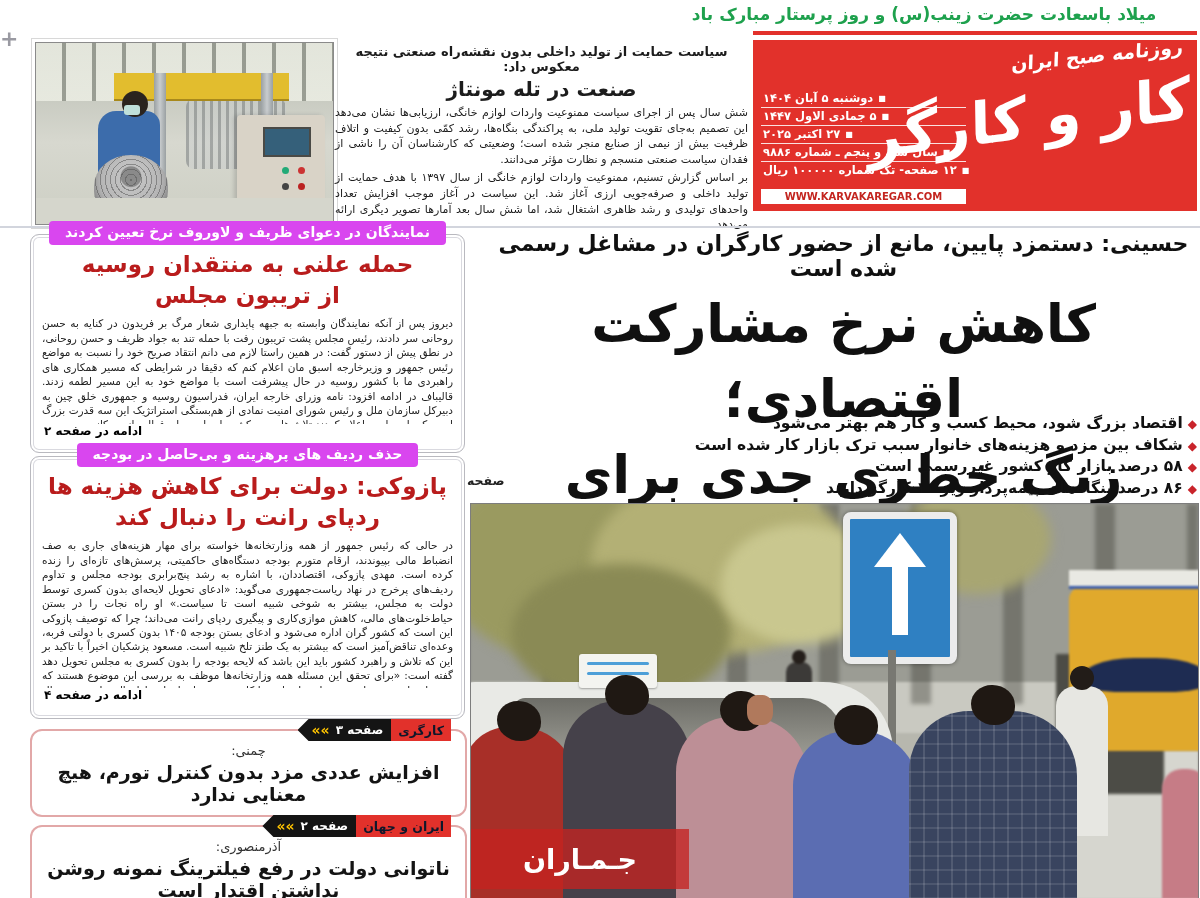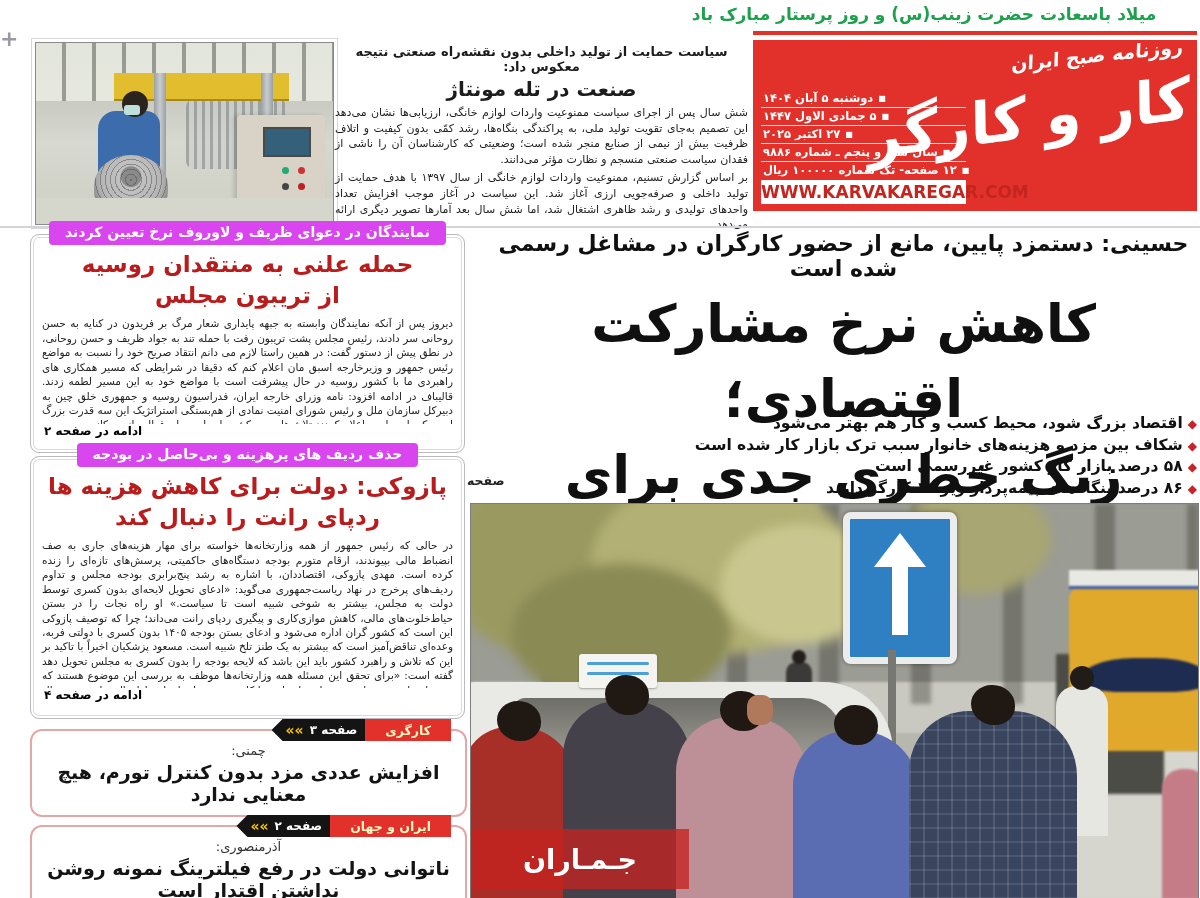--- a/index.html
+++ b/index.html
@@ -12,21 +12,21 @@
   .top-banner{position:absolute;right:16px;top:4px;width:520px;text-align:center;font-size:17px;font-weight:bold;color:#1ea14d;}
   .mast-topline{position:absolute;left:753px;top:31px;width:444px;height:4px;background:#e2312b;}
 
   
   .masthead{position:absolute;left:753px;top:40px;width:444px;height:171px;background:#e2312b;}
   .tagline{position:absolute;right:14px;top:4px;color:#fff;font-size:19px;font-weight:bold;transform:rotate(-6deg) skewX(-8deg);}
   .logo{position:absolute;right:6px;top:44px;color:#fff;font-size:58px;font-weight:bold;transform:rotate(-7deg) skewX(-6deg);white-space:nowrap;}
   .dates{position:absolute;left:8px;top:50px;width:205px;}
   .date-row{display:flex;align-items:center;justify-content:flex-end;direction:rtl;color:#fff;font-size:11.5px;font-weight:bold;padding:1px 2px 2px;border-bottom:1px solid rgba(255,255,255,.85);white-space:nowrap;}
   .date-row .sq{font-size:8px;margin-left:5px;}
-  .site-box{position:absolute;left:8px;bottom:7px;width:205px;background:#fff;color:#c3251f;font-weight:bold;font-size:17px;text-align:center;padding:2px 0;}
+  .site-box{position:absolute;left:8px;bottom:7px;width:205px;background:#fff;color:#c3251f;font-weight:bold;font-size:10px;text-align:center;padding:2px 0;}
 
   
   .factory{position:absolute;left:35px;top:42px;width:297px;height:181px;border:1px solid #8a8a8a;box-shadow:0 0 0 3px #fff,0 0 0 4px #d8d8d8;overflow:hidden;background:linear-gradient(#b6bab0,#d7d8cf 55%,#cdcfc4);}
   .f-windows{position:absolute;left:0;top:0;width:100%;height:58px;background:repeating-linear-gradient(90deg,#eef0e6 0 26px,#8e9288 26px 30px);opacity:.8;}
   .f-beam{position:absolute;left:78px;top:30px;width:175px;height:26px;background:#e2bd2e;box-shadow:0 2px 0 #a8891c;}
   .f-post1,.f-post2{position:absolute;top:30px;width:12px;height:120px;background:linear-gradient(90deg,#9aa0a2,#c8ccce,#9aa0a2);}
   .f-post1{left:118px;} .f-post2{left:225px;}
   .f-cage{position:absolute;left:150px;top:56px;width:100px;height:70px;background:repeating-linear-gradient(90deg,rgba(120,125,128,.55) 0 3px,rgba(200,204,206,.4) 3px 8px);border-radius:8px;}
   .f-cabinet{position:absolute;right:8px;top:72px;width:88px;height:104px;background:#d9d3c7;border-radius:4px;box-shadow:-3px 0 4px rgba(0,0,0,.15);}
   .f-screen{position:absolute;right:14px;top:12px;width:44px;height:26px;background:#35607a;border:2px solid #4a4a46;}
@@ -63,21 +63,21 @@
   .nbox-body{font-size:10.5px;line-height:1.38;text-align:justify;color:#222;padding:5px 11px 0;}
   .nbox-cont{font-weight:bold;font-size:12px;text-align:left;padding:0 13px 6px;}
   .box1{top:234px;height:217px;}
   .box2{top:456px;height:261px;}
 
   .pbox{position:absolute;left:30px;width:433px;border:2px solid #e2a8a8;border-radius:12px;background:#fff;direction:rtl;}
   .box3{top:729px;height:84px;}
   .box4{top:825px;height:73px;border-bottom:none;border-radius:12px 12px 0 0;}
   .tab{position:absolute;top:-12px;right:14px;display:flex;direction:ltr;height:22px;}
   .tab-page{background:#141414;color:#fff;font-size:12px;font-weight:bold;display:flex;align-items:center;padding:0 8px 0 14px;clip-path:polygon(0 50%,11px 0,100% 0,100% 100%,11px 100%);}
-  .tab-sec{background:#e2312b;color:#fef9c3;font-size:12.5px;font-weight:bold;display:flex;align-items:center;padding:0 20px;text-align:center;}
+  .tab-sec{background:#e2312b;color:#0f172a;font-size:12.5px;font-weight:bold;display:flex;align-items:center;padding:0 7px;text-align:center;}
   .tab-chev{color:#ffc400;font-weight:bold;margin-right:6px;font-size:14px;}
   .pbox-kicker{text-align:center;font-size:13px;color:#333;margin-top:12px;}
   .pbox-h{text-align:center;font-size:19px;font-weight:bold;color:#141414;margin-top:3px;padding:0 3px;}
 
   
   .street{position:absolute;left:470px;top:503px;width:727px;height:395px;border:1px solid #7d7d7d;overflow:hidden;background:#8f9089;}
   .s-bg{position:absolute;inset:0;background:linear-gradient(#9b9c94 0 45%,#c9c9c1 45% 58%,#b7b7ae 58% 100%);filter:blur(1px);}
   .s-cols{position:absolute;left:0;top:0;width:100%;height:200px;background:repeating-linear-gradient(90deg,transparent 0 72px,rgba(55,55,48,.38) 72px 92px);filter:blur(2px);}
   .blob{position:absolute;border-radius:50%;filter:blur(6px);}
   .s-kiosk{position:absolute;left:598px;top:82px;width:152px;height:165px;background:#e0a92c;border-radius:14px 14px 0 0;filter:blur(1px);}

